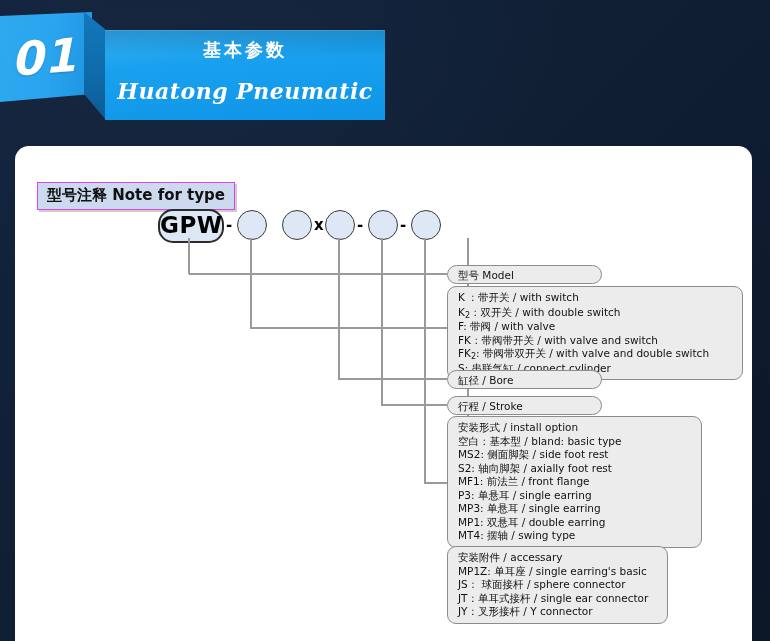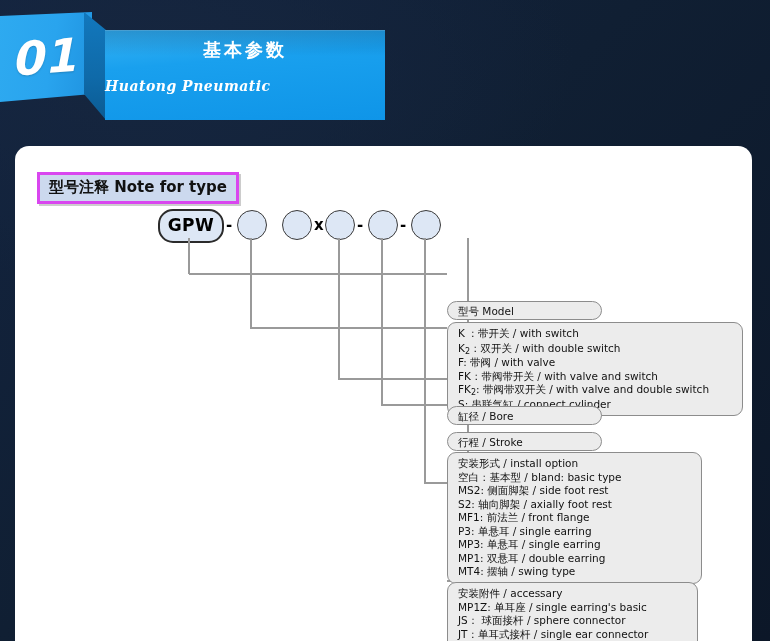--- a/index.html
+++ b/index.html
@@ -94,47 +94,48 @@
     font-family: "DejaVu Sans", sans-serif;
     font-size: 18px;
     font-weight: bold;
     letter-spacing: 3px;
   }
   .banner-en {
     position: absolute;
     left: 0;
     top: 48px;
     width: 100%;
+    text-align: center;
     color: #ffffff;
     font-family: "DejaVu Serif", serif;
-    font-size: 14px;
+    font-size: 22px;
     font-weight: bold;
     font-style: italic;
     letter-spacing: .5px;
   }
 
   
   .panel {
     position: absolute;
     left: 15px;
     top: 146px;
     width: 737px;
     height: 495px;
     background: #ffffff;
     border-radius: 14px 14px 0 0;
   }
 
   
   .title-box {
     position: absolute;
     left: 22px;
-    top: 26px;
+    top: 36px;
     padding: 3px 9px 4px 9px;
     background: #ccd9ee;
-    border: 3px solid #d946ef;
+    border: 1px solid #d946ef;
     box-shadow: 2px 2px 0 rgba(0,0,0,.20);
     color: #111111;
     font-family: "DejaVu Sans", sans-serif;
     font-size: 15px;
     font-weight: bold;
     white-space: nowrap;
   }
 
   
   .code-row {
@@ -147,21 +148,21 @@
     position: absolute;
     top: 0;
     left: 0;
     width: 62px;
     height: 30px;
     border: 2px solid #2b2b2b;
     border-radius: 15px;
     background: #dde7f5;
     color: #000000;
     font-family: "DejaVu Sans", sans-serif;
-    font-size: 17px;
+    font-size: 23px;
     font-weight: bold;
     line-height: 28px;
     text-align: center;
     letter-spacing: .5px;
   }
   .code-circle {
     position: absolute;
     top: 1px;
     width: 28px;
     height: 28px;
@@ -181,21 +182,20 @@
 
   
   .wires { position: absolute; left: 0; top: 0; width: 737px; height: 495px; }
 
   
   .lbox {
     position: absolute;
     background: #ececec;
     border: 1px solid #8c8c8c;
     box-sizing: border-box;
-    margin-top: 36px;
   }
   .lbox.pill {
     border-radius: 13px;
     height: 19px;
   }
   .lbox.block {
     border-radius: 9px;
   }
   .lbox-line {
     color: #111111;
@@ -299,21 +299,21 @@
     <div class="lbox-line">空白：基本型 / bland: basic type</div>
     <div class="lbox-line">MS2: 侧面脚架 / side foot rest</div>
     <div class="lbox-line">S2: 轴向脚架 / axially foot rest</div>
     <div class="lbox-line">MF1: 前法兰 / front flange</div>
     <div class="lbox-line">P3: 单悬耳 /  single earring</div>
     <div class="lbox-line">MP3: 单悬耳 / single earring</div>
     <div class="lbox-line">MP1: 双悬耳 / double earring</div>
     <div class="lbox-line">MT4: 摆轴 / swing type</div>
   </div>
 
-  <div class="lbox block" style="left:432px; top:400px; width:251px;">
+  <div class="lbox block" style="left:432px; top:400px; width:221px;">
     <div class="lbox-line">安装附件 / accessary</div>
     <div class="lbox-line">MP1Z: 单耳座 / single earring's basic</div>
     <div class="lbox-line">JS：  球面接杆 / sphere connector</div>
     <div class="lbox-line">JT：单耳式接杆 / single ear connector</div>
     <div class="lbox-line">JY：叉形接杆 / Y connector</div>
   </div>
 
 </div>
 
 </body></html>

